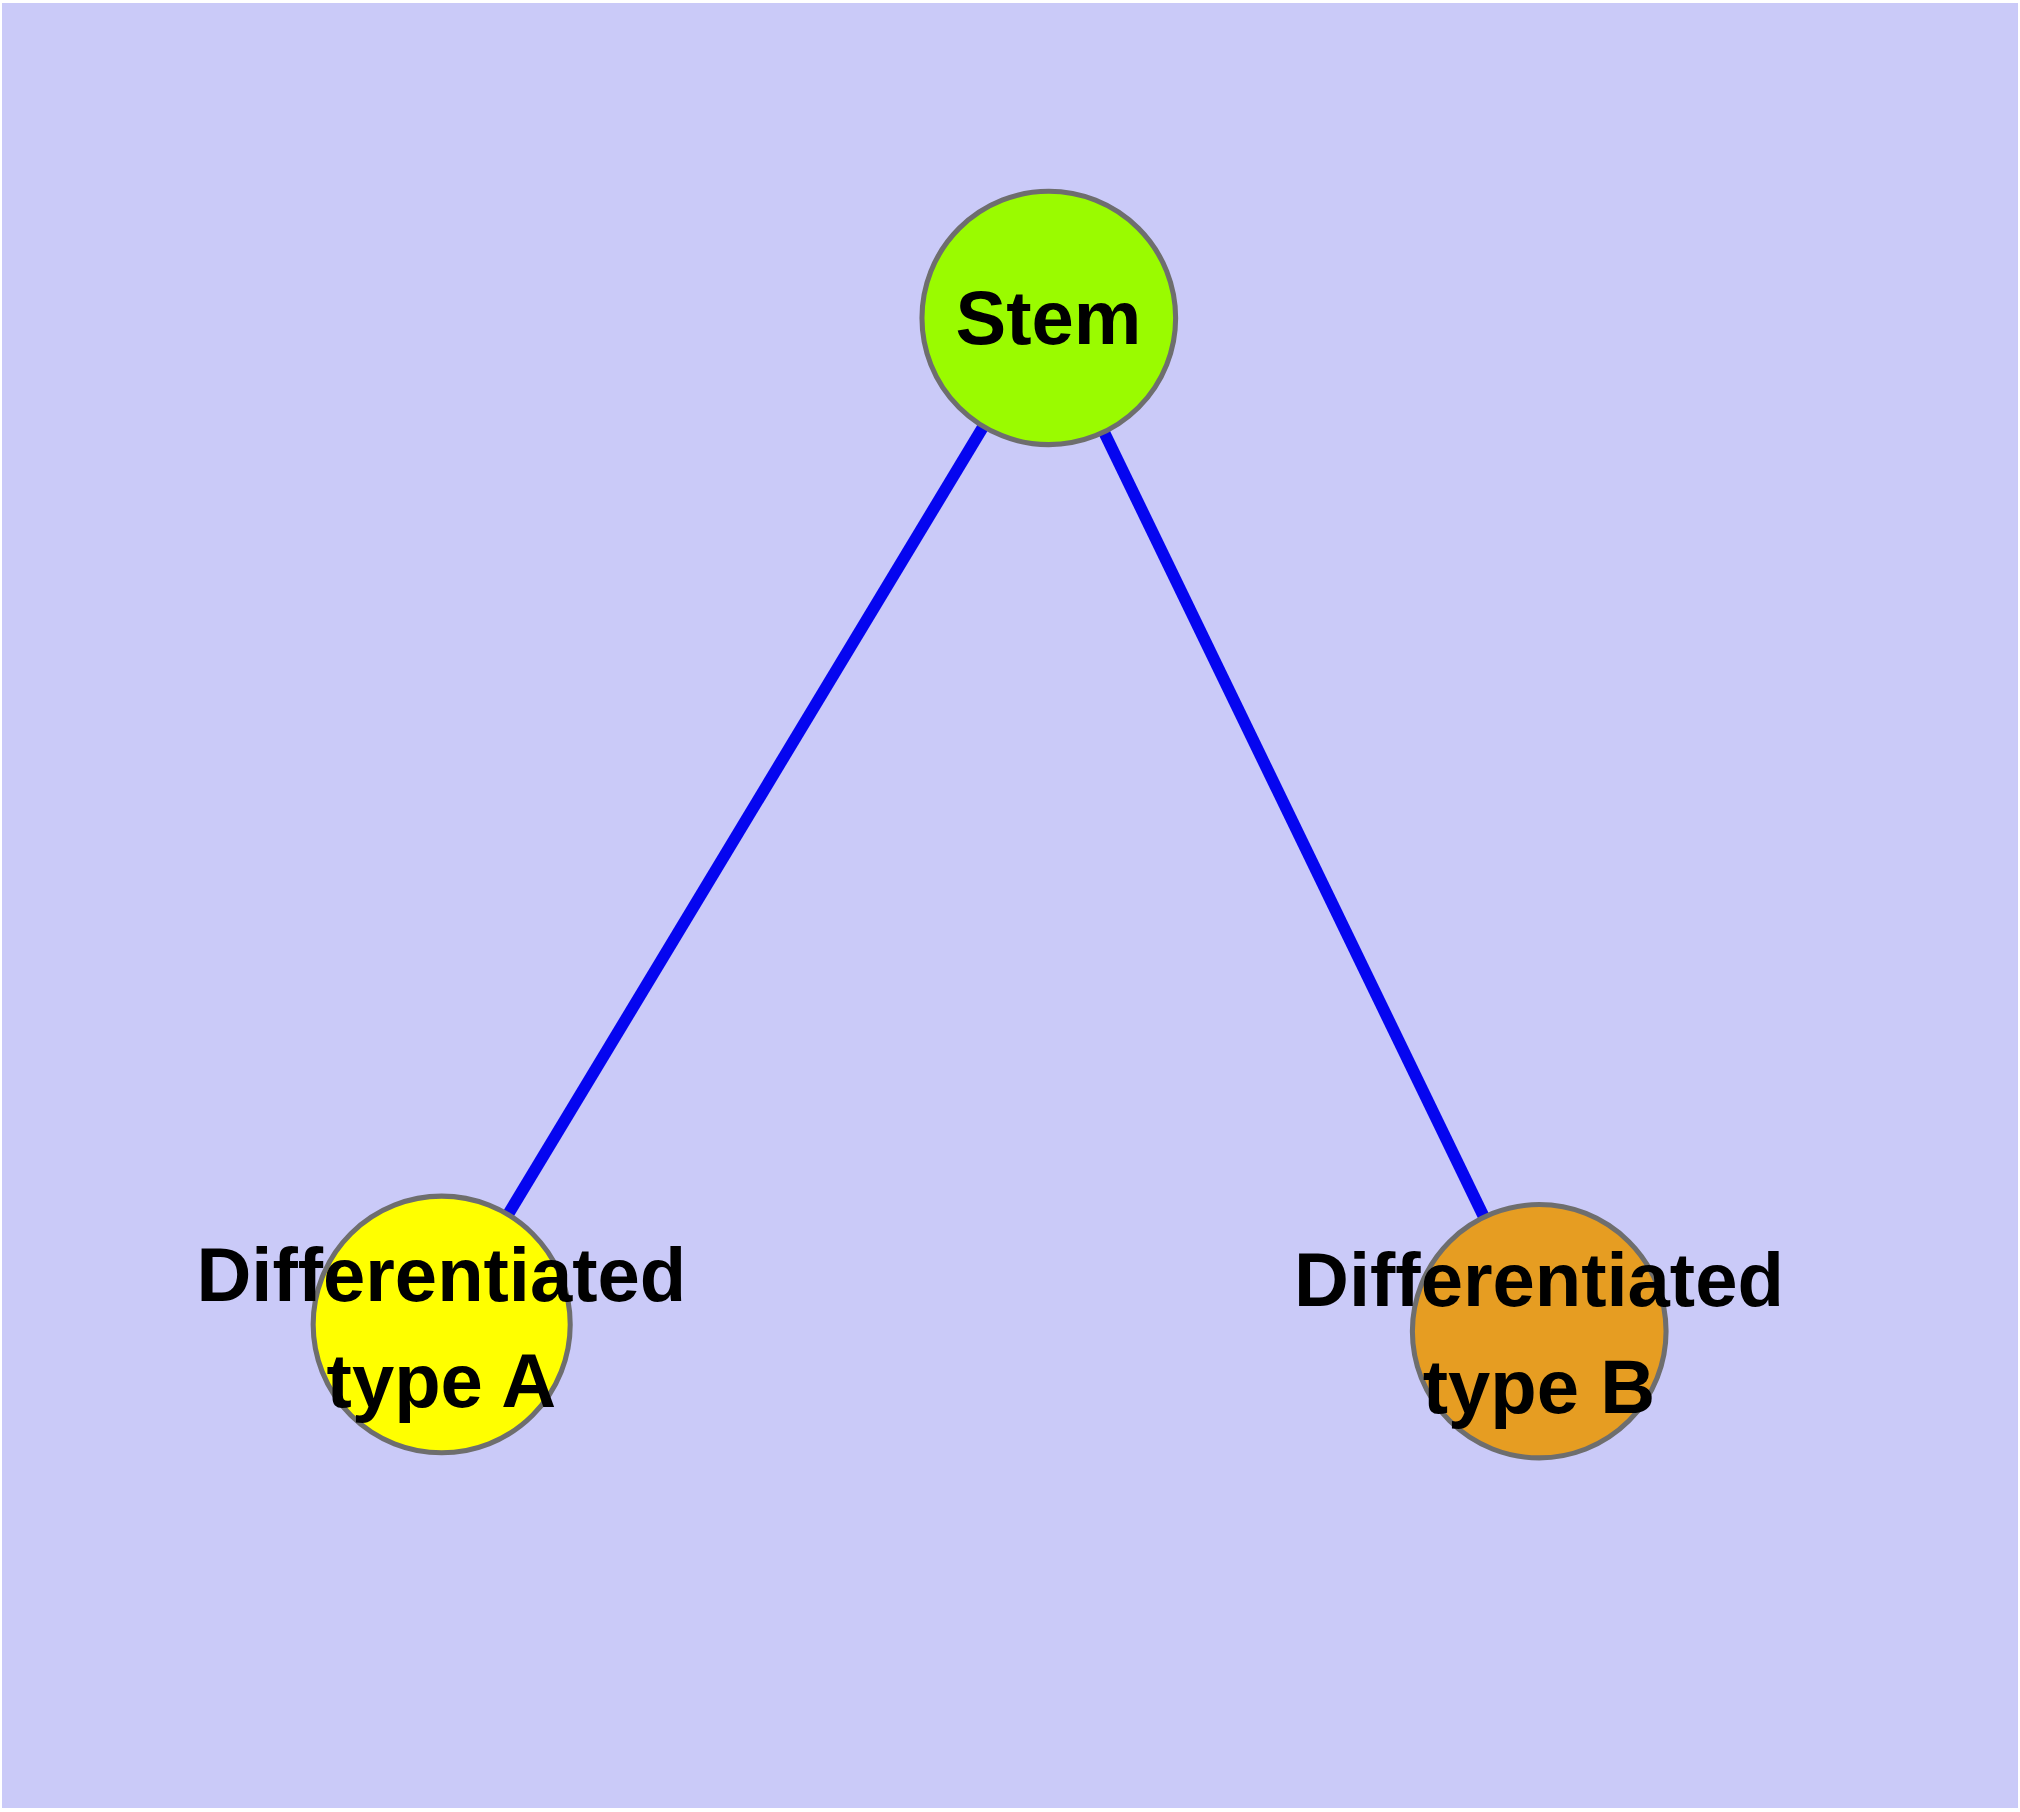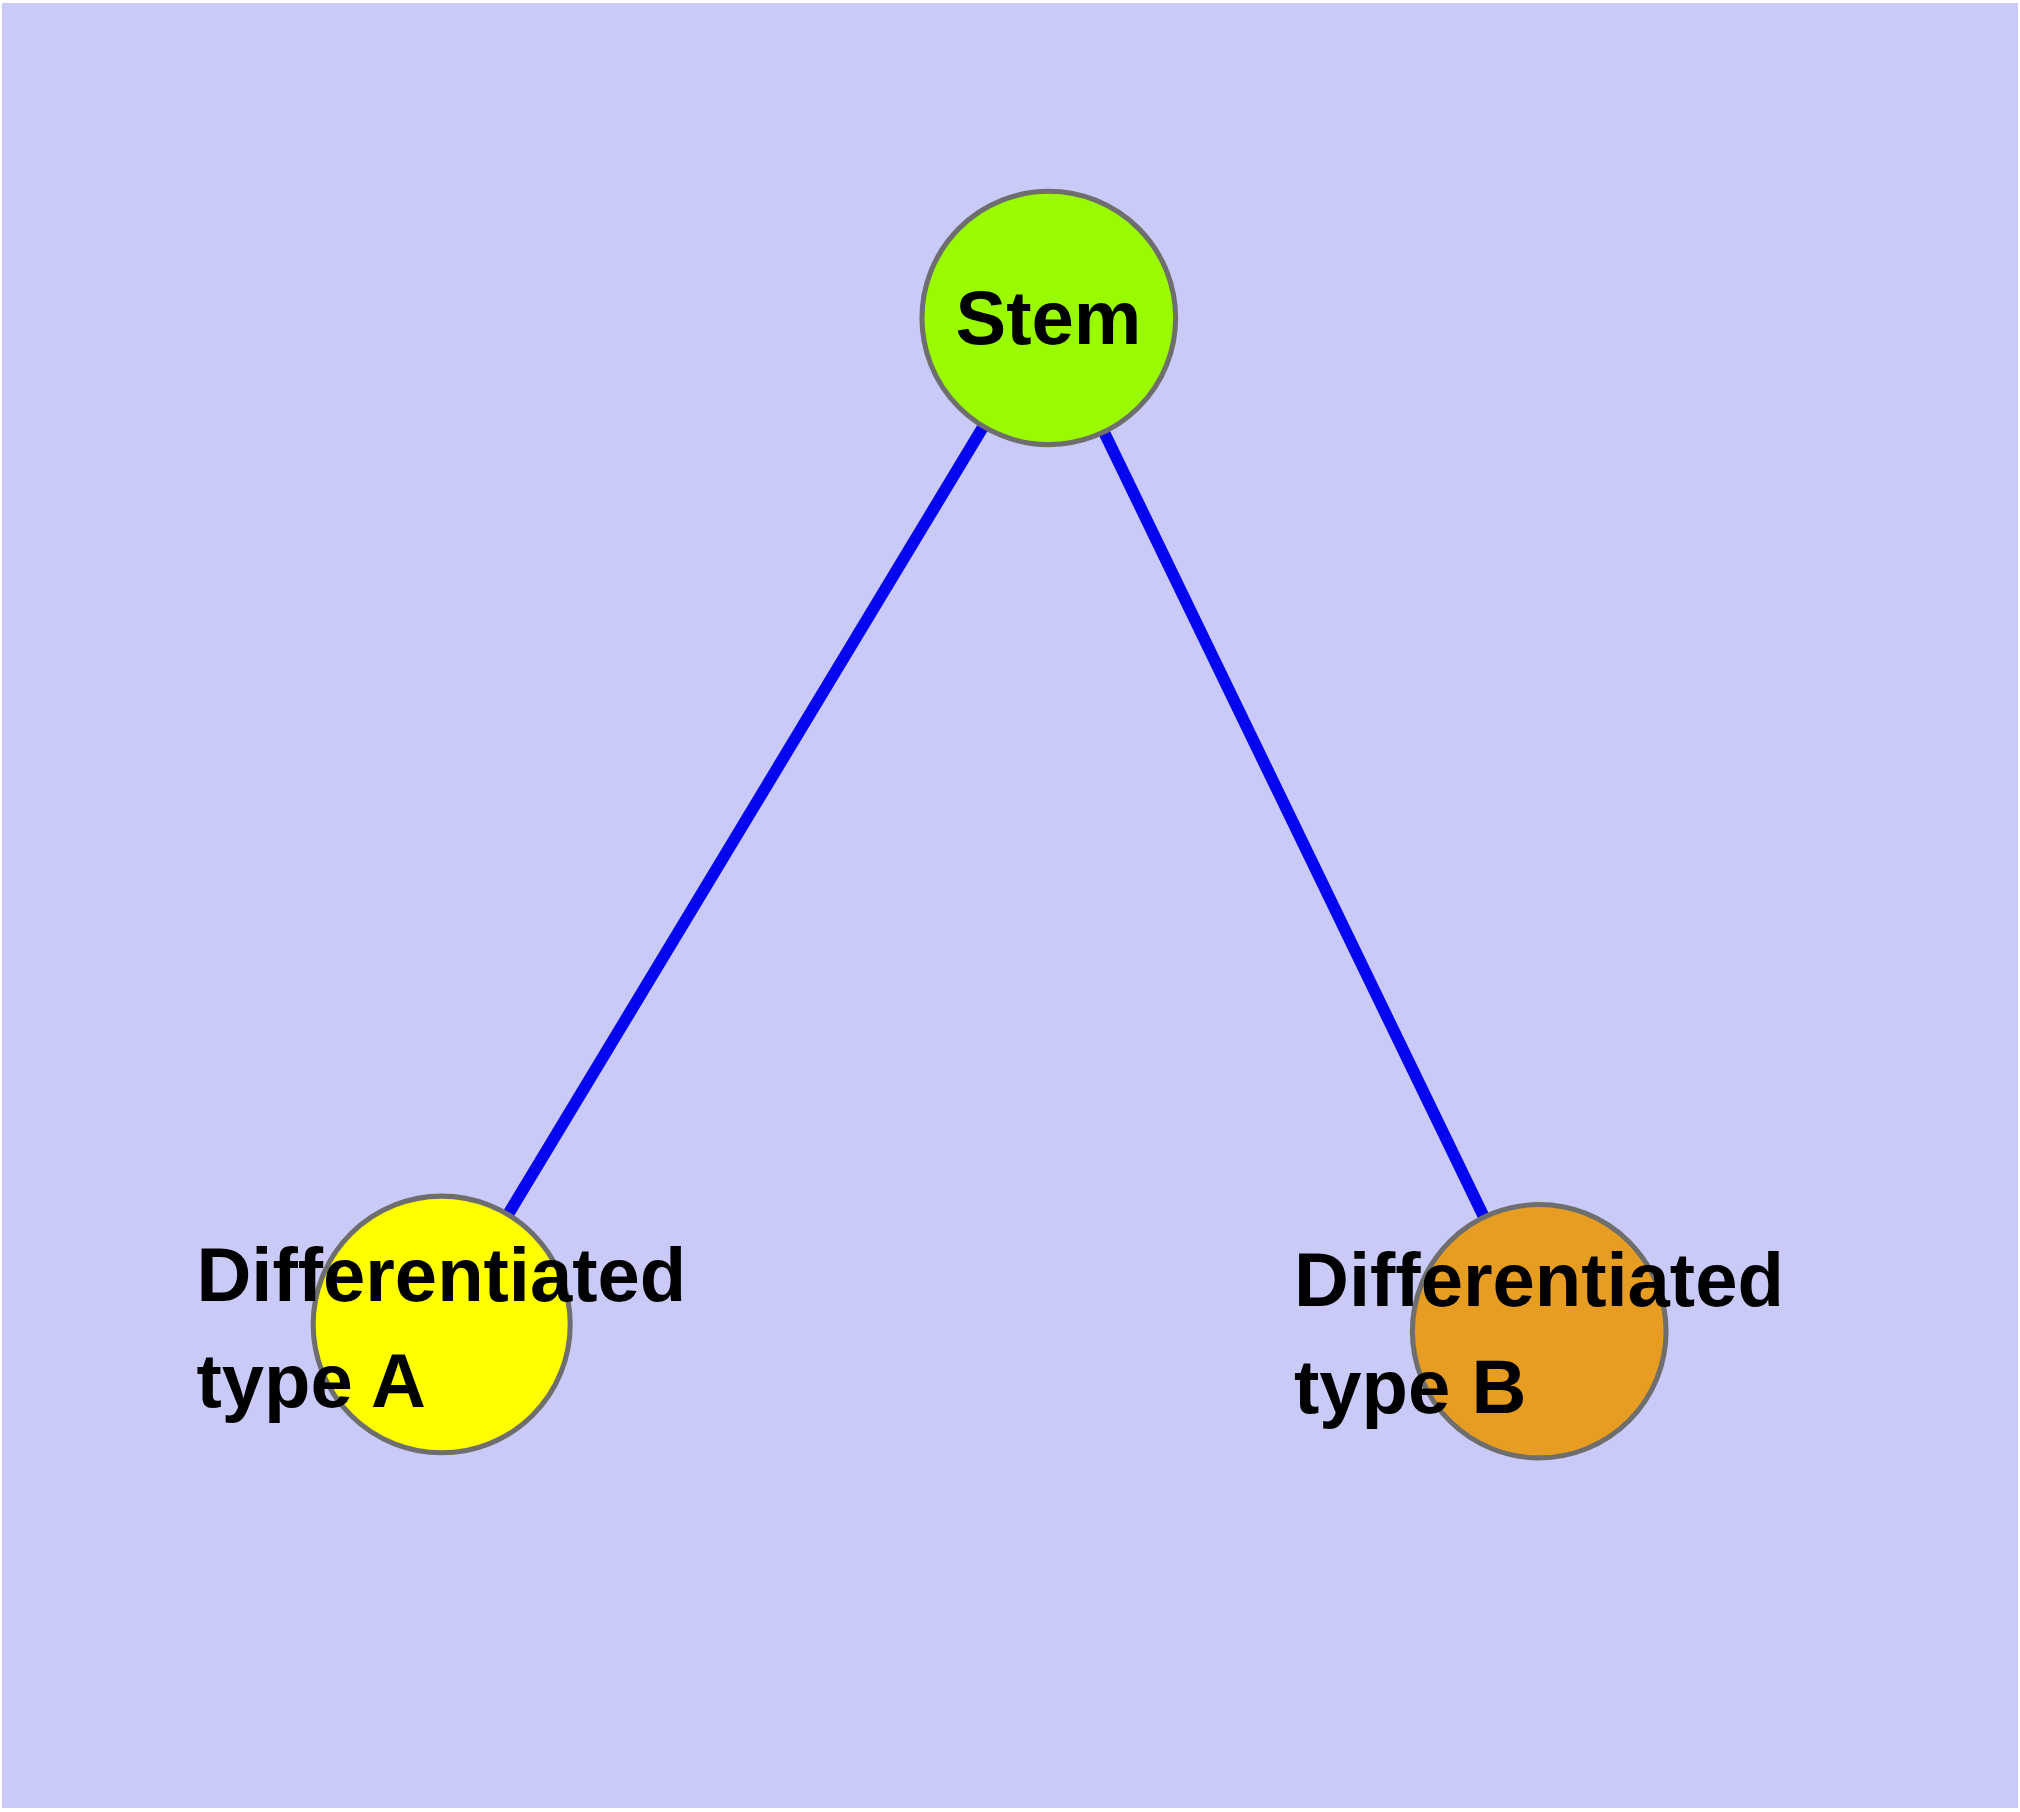--- a/index.html
+++ b/index.html
@@ -33,20 +33,21 @@
   .graph-svg circle {
     stroke-width: 6;
   }
   .node-label {
     position: absolute;
     transform: translate(-50%, -50%);
     font-weight: bold;
     font-size: 76px;
     line-height: 1.4;
     color: #000000;
+    text-align: center;
     white-space: pre-line;
     letter-spacing: 0px;
   }
   .label-stem   { left: 51.93%; top: 17.45%; }
   .label-type-a { left: 21.81%; top: 73.40%; }
   .label-type-b { left: 76.26%; top: 73.72%; }
 </style>
 </head>
 <body>
 

